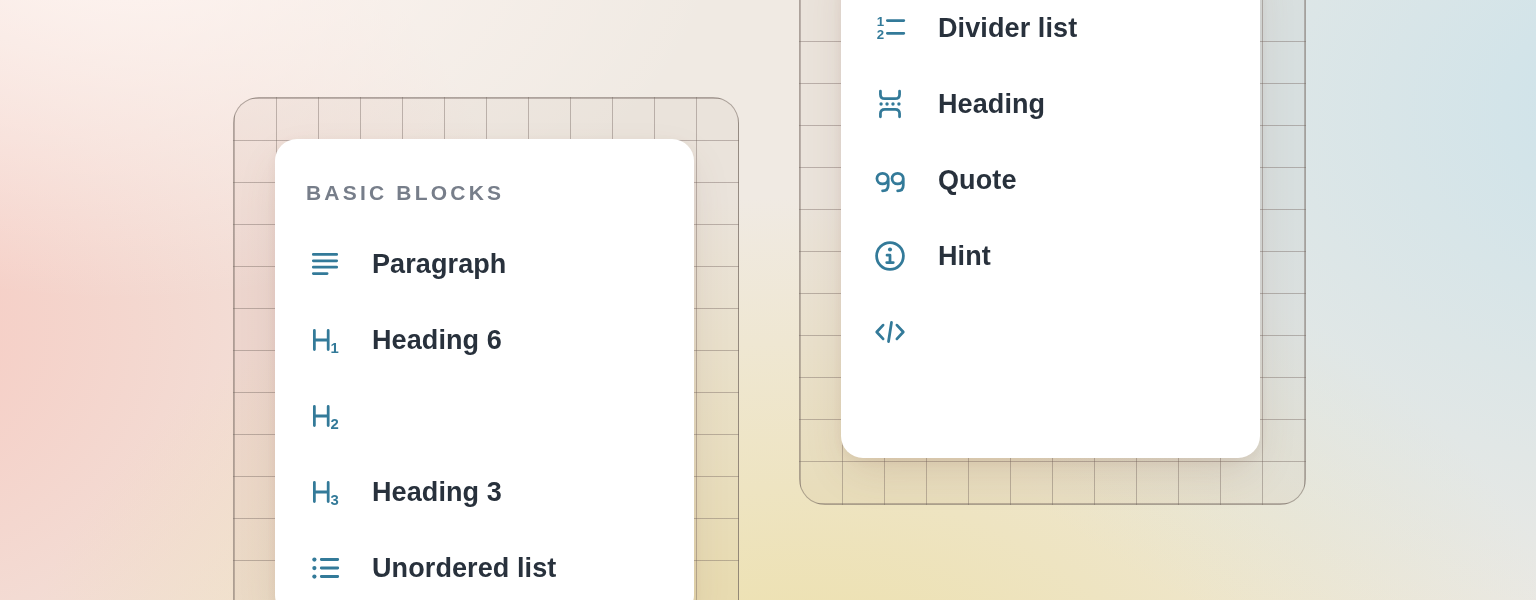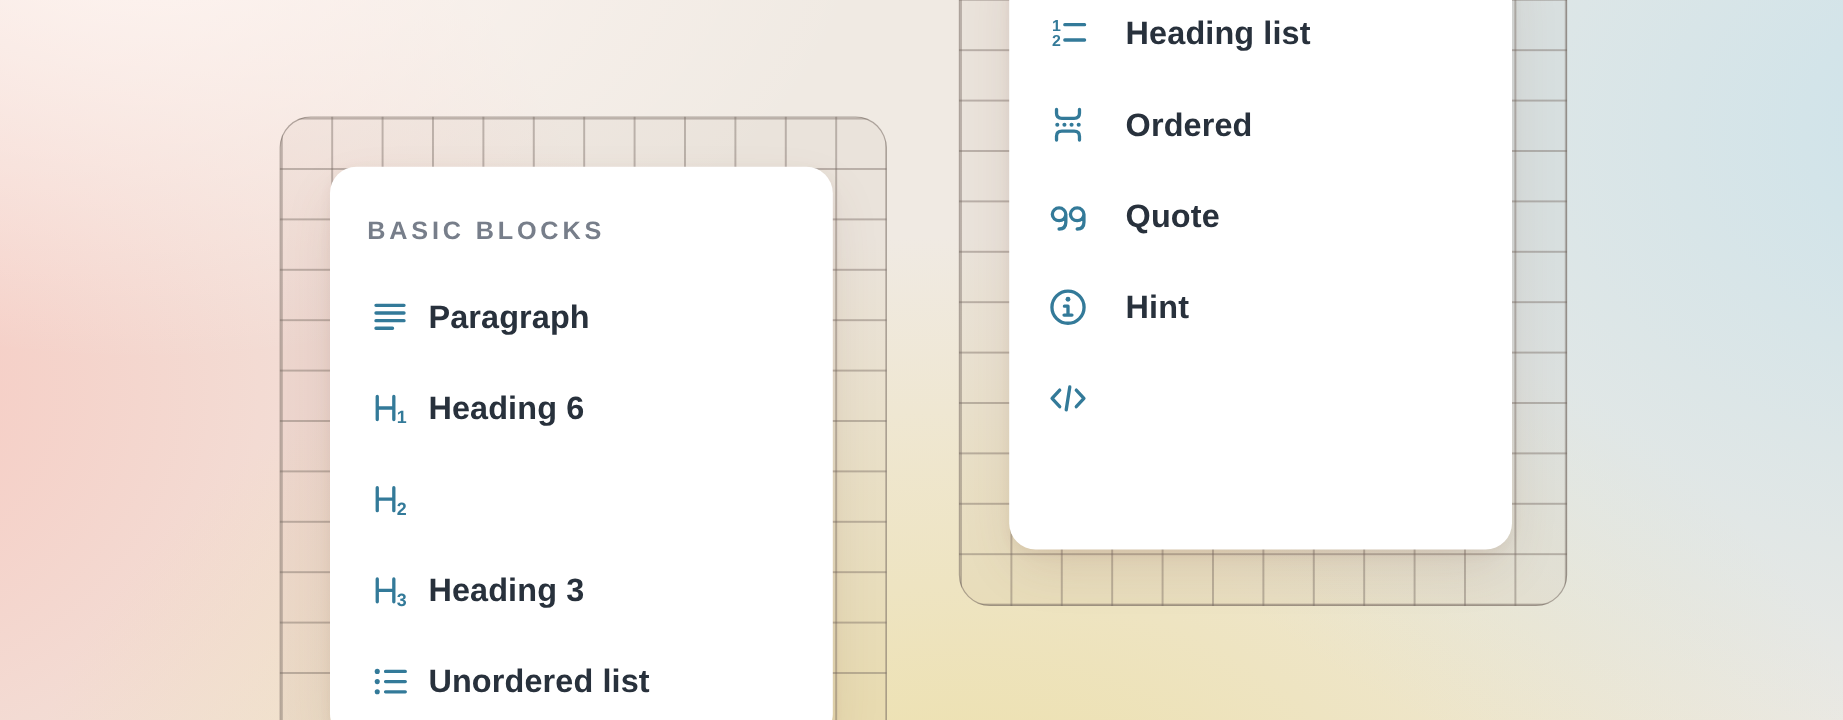--- a/index.html
+++ b/index.html
@@ -38,21 +38,21 @@
     color:#777e8a;
   }
   .items{position:absolute;left:0;right:0;}
   .card-left .items{top:87px;}
   .card-right .items{top:42px;}
   .item{height:76px;display:flex;align-items:center;padding-left:33px;cursor:pointer;}
   .card-right .item{padding-left:32px;}
   .item .icon{width:34px;height:34px;flex:0 0 34px;display:block;}
   .item .icon svg{display:block;}
   .item .label{
-    margin-left:15px;font-size:27px;font-weight:700;color:#28313c;letter-spacing:0.1px;
+    margin-left:30px;font-size:27px;font-weight:700;color:#28313c;letter-spacing:0.1px;
     white-space:nowrap;
   }
   .card-right .item .label{margin-left:31px;}
   svg .stk{fill:none;stroke:#337a99;stroke-width:2.6;stroke-linecap:round;stroke-linejoin:round;}
   svg .fil{fill:#337a99;stroke:none;}
   svg text{fill:#337a99;stroke:none;font-family:"Liberation Sans", sans-serif;font-weight:700;}
 </style>
 </head>
 <body>
 
@@ -120,36 +120,36 @@
   <div class="items">
 
     <div class="item">
       <span class="icon">
         <svg width="34" height="34" viewBox="0 0 32 32">
           <text x="7" y="14" text-anchor="middle" font-size="12.5">1</text>
           <text x="7" y="26" text-anchor="middle" font-size="12.5">2</text>
           <path class="stk" d="M13.5 9h15.5M13.5 21h15.5"></path>
         </svg>
       </span>
-      <span class="label">Heading list</span>
+      <span class="label">Divider list</span>
     </div>
 
 
     <div class="item">
       <span class="icon">
         <svg width="34" height="34" viewBox="0 0 32 32">
           <path class="stk" d="M7 4v3c0 2.6 1.7 4 4.2 4h9.6c2.5 0 4.2-1.4 4.2-4V4"></path>
           <path class="stk" d="M7 28v-3c0-2.6 1.7-4 4.2-4h9.6c2.5 0 4.2 1.4 4.2 4v3"></path>
           <circle class="fil" cx="7.6" cy="16" r="1.6"></circle>
             <circle class="fil" cx="13.2" cy="16" r="1.6"></circle>
           <circle class="fil" cx="18.8" cy="16" r="1.6"></circle>
             <circle class="fil" cx="24.4" cy="16" r="1.6"></circle>
         </svg>
       </span>
-      <span class="label">Ordered</span>
+      <span class="label">Heading</span>
     </div>
 
     <div class="item">
       <span class="icon">
         <svg width="34" height="34" viewBox="0 0 32 32">
           <g transform="translate(2,5.5)">
             <path class="stk" d="M12.3 9.2a5.3 5 0 1 0 -10.6 0a5.3 5 0 0 0 10.6 0v6.2c0 3.7-1.9 5.3-5.3 5.3"></path>
           </g>
           <g transform="translate(16.2,5.5)">
             <path class="stk" d="M12.3 9.2a5.3 5 0 1 0 -10.6 0a5.3 5 0 0 0 10.6 0v6.2c0 3.7-1.9 5.3-5.3 5.3"></path>

